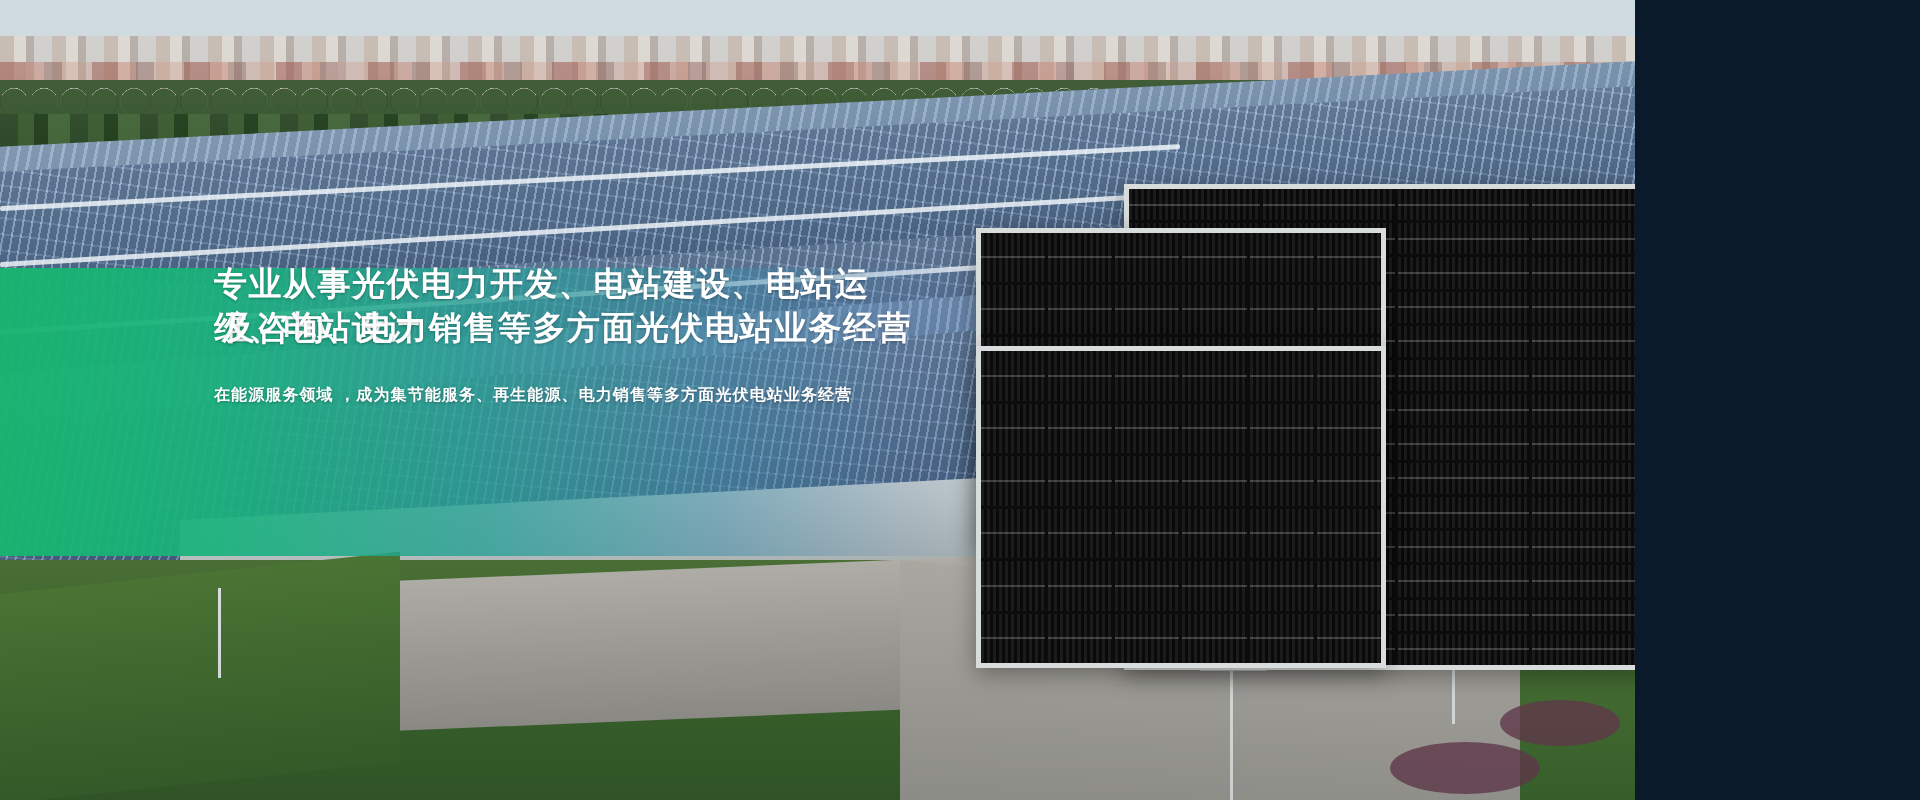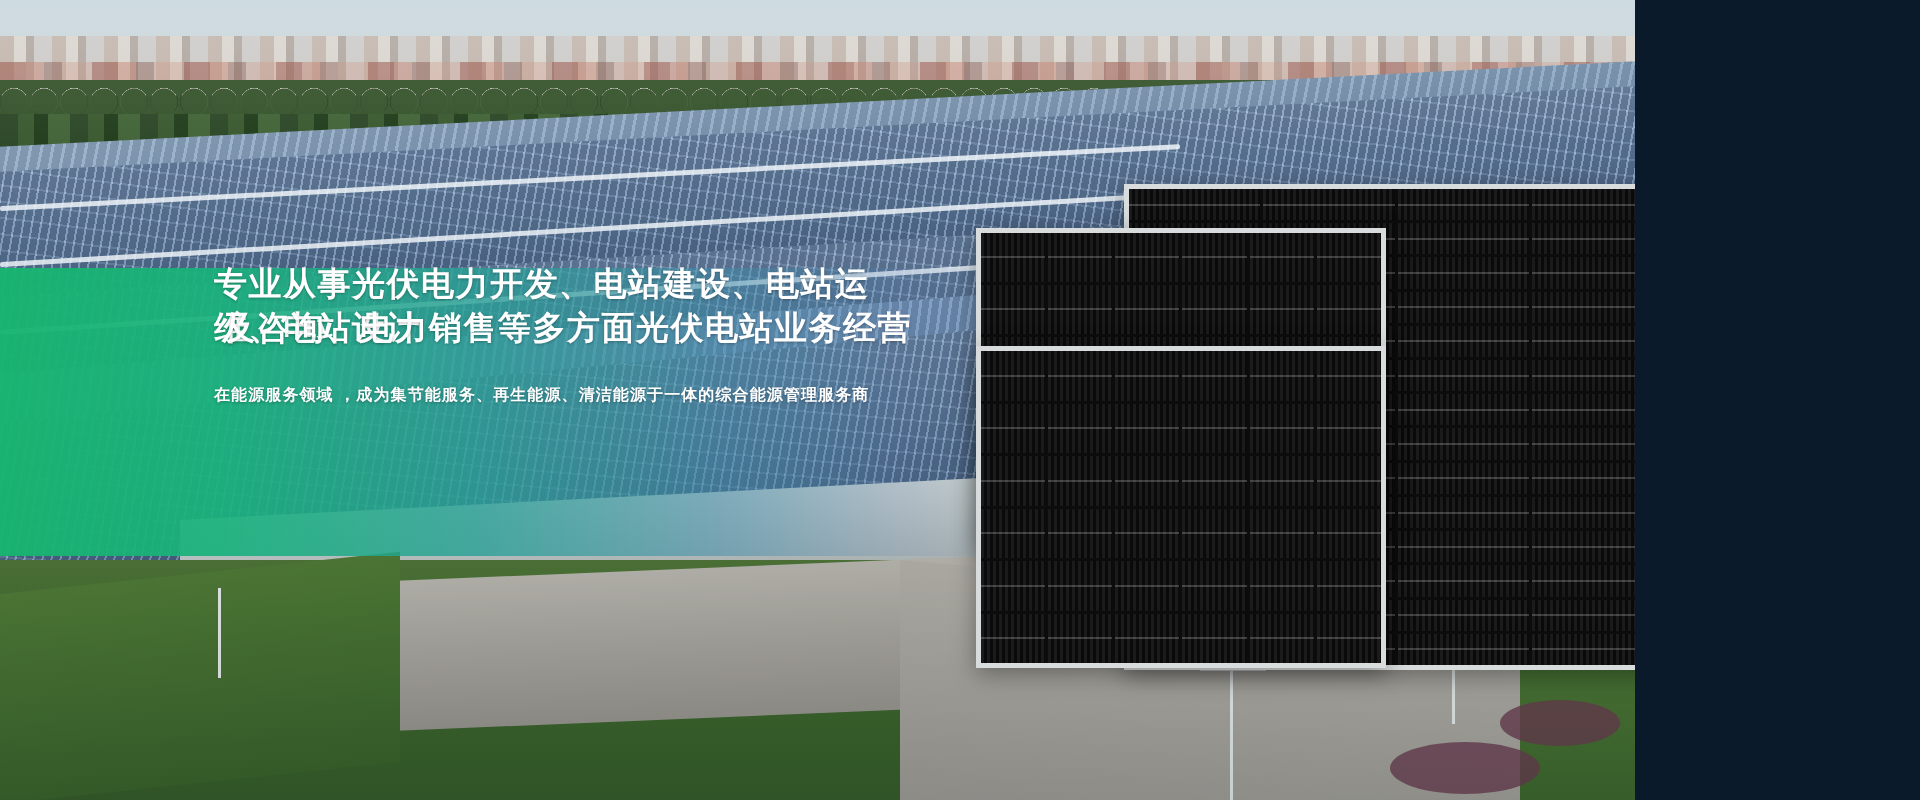--- a/index.html
+++ b/index.html
@@ -250,21 +250,21 @@
     <div class="lampArm" style="left:1200px;top:668px;width:66px;"></div>
     <div class="lamp" style="left:218px;top:588px;height:90px;"></div>
 
     <div class="grade"></div>
   </div>
 
   <div class="overlay" style="left:0;top:268px;width:1000px;height:288px;"></div>
 
   <div class="headline" style="left:214px;top:262px;width:720px;">专业从事光伏电力开发、电站建设、电站运维、电站设计</div>
   <div class="headline" style="left:214px;top:306px;width:720px;margin-left:8px;">及咨询、电力销售等多方面光伏电站业务经营</div>
-  <div class="subline" style="left:214px;top:382px;width:760px;">在能源服务领域 ，成为集节能服务、再生能源、清洁能源于一体的综合能源管理服务商</div>
+  <div class="subline" style="left:214px;top:382px;width:760px;">在能源服务领域 ，成为集节能服务、再生能源、电力销售等多方面光伏电站业务经营</div>
 
   <div class="panel" style="left:1124px;top:184px;width:544px;height:486px;">
     <div class="inner" id="backInner" style="grid-template-columns: repeat(4, 1fr); grid-template-rows: repeat(14, 1fr);">
         <div class="cell"></div>
         <div class="cell"></div>
         <div class="cell"></div>
         <div class="cell"></div>
         <div class="cell"></div>
         <div class="cell"></div>
         <div class="cell"></div>

